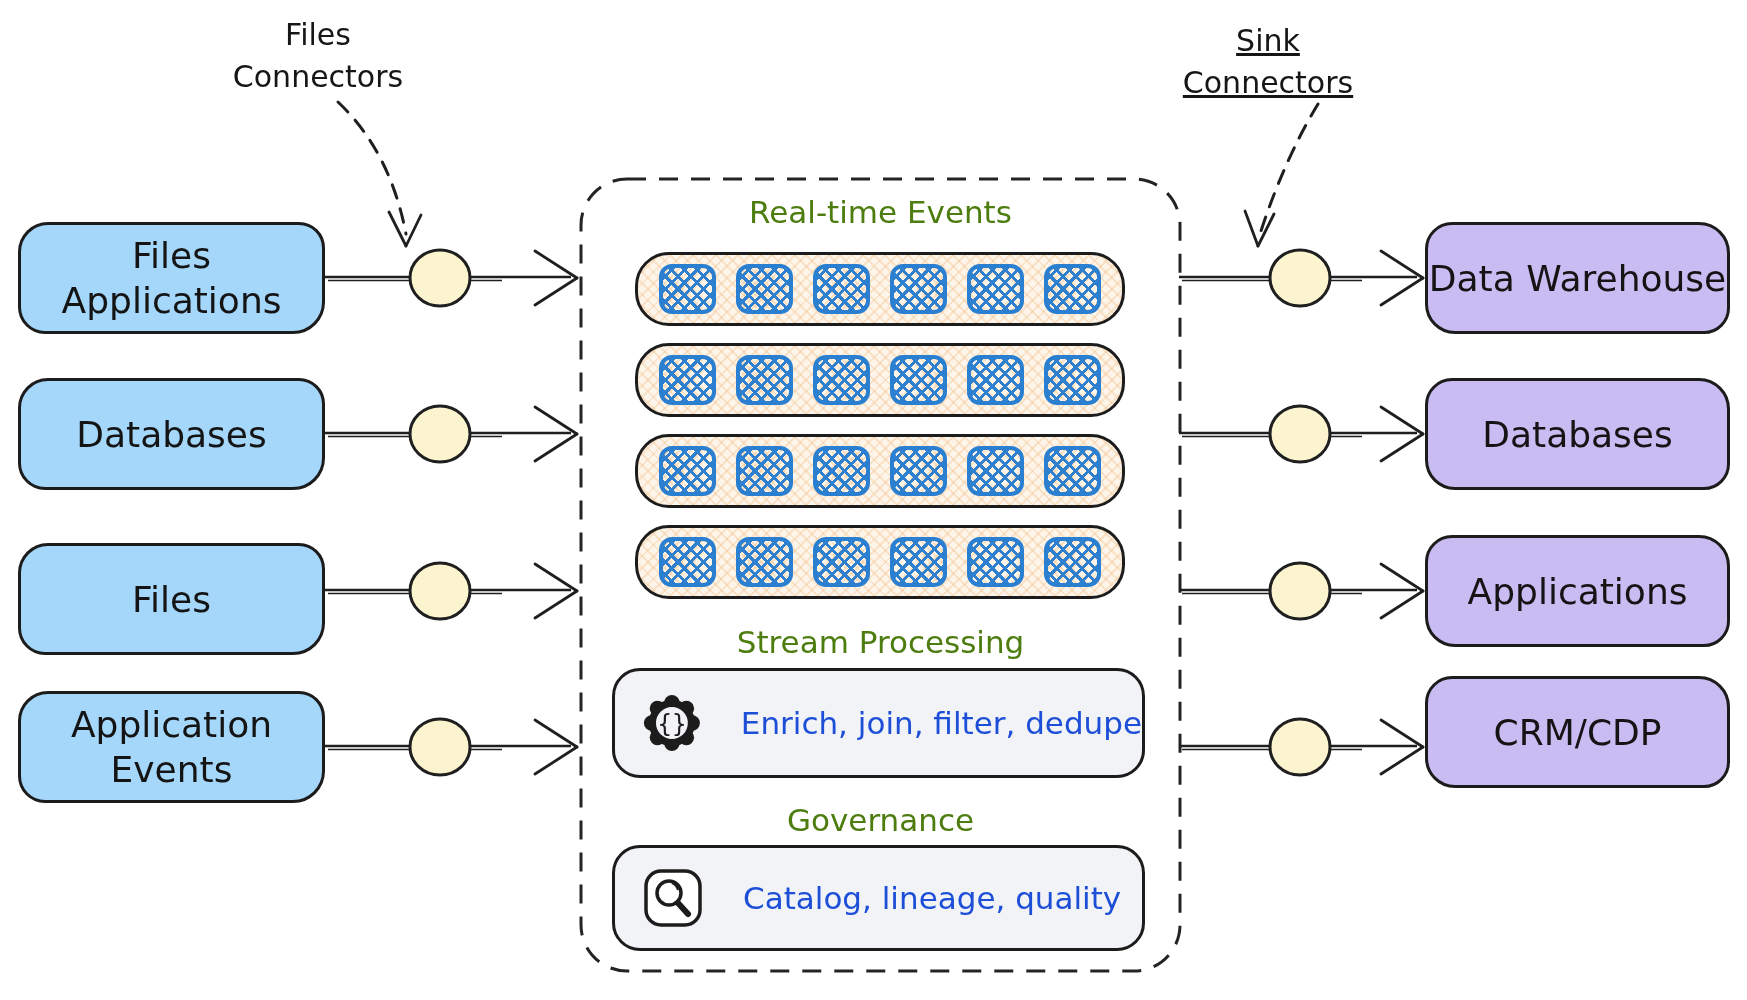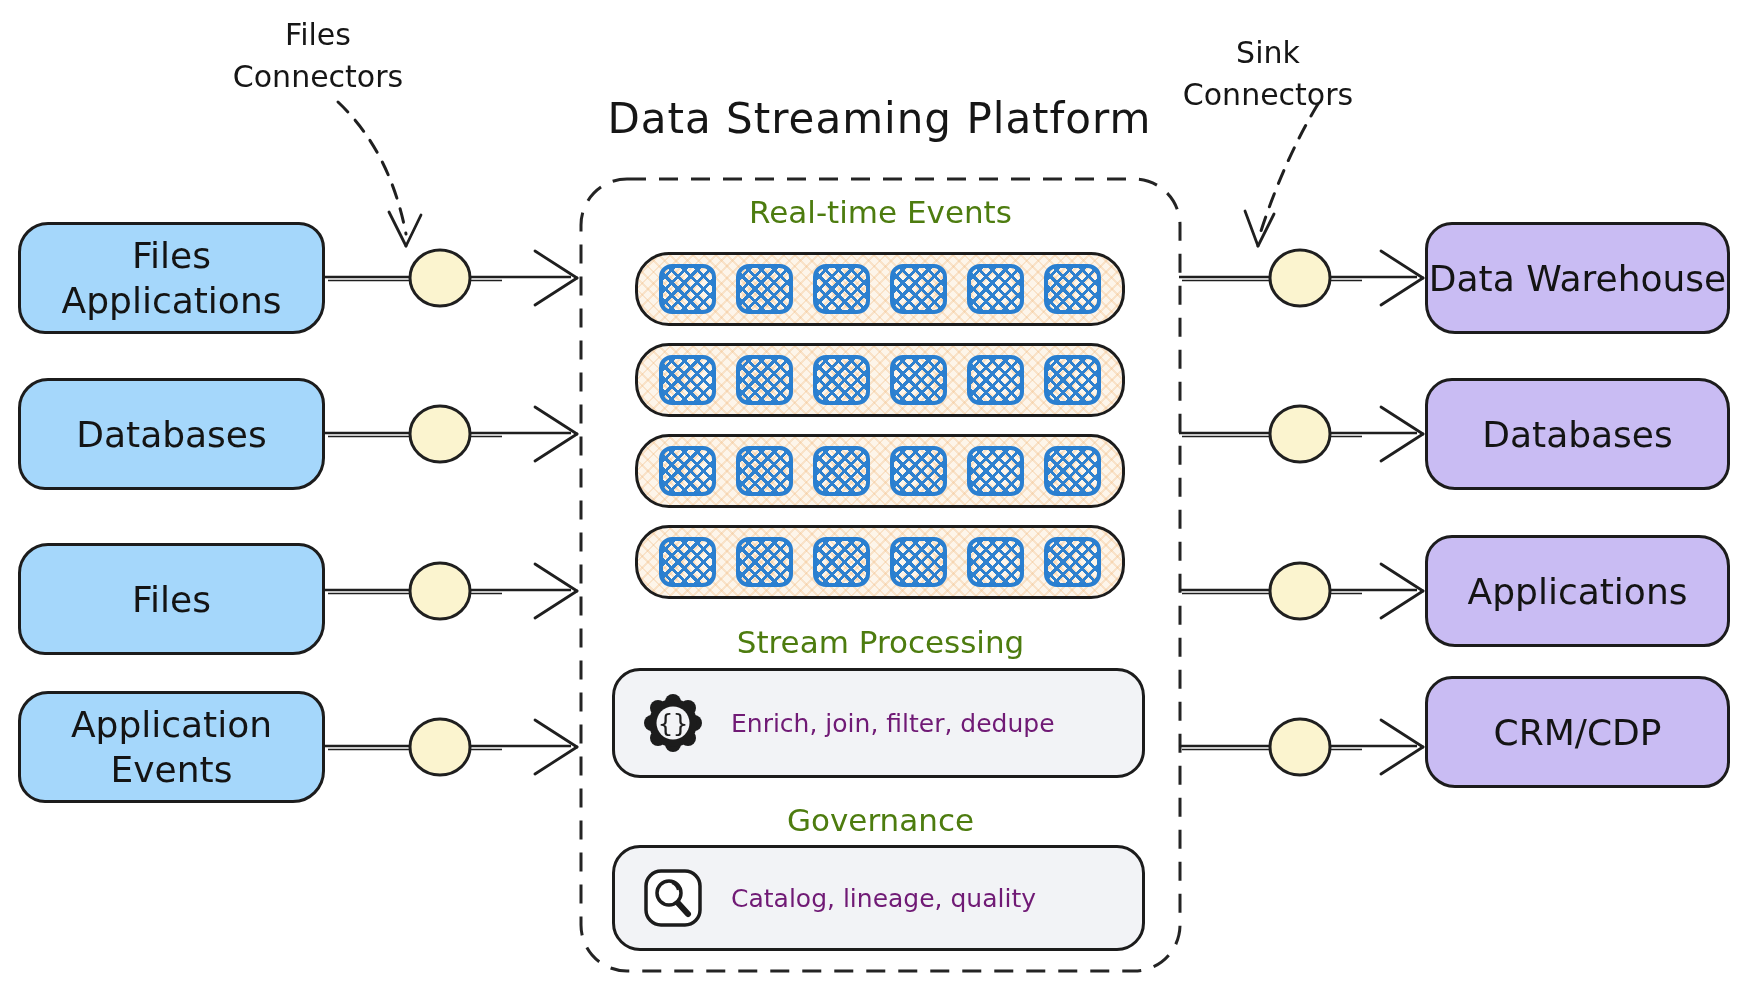--- a/index.html
+++ b/index.html
@@ -2,21 +2,21 @@
 <html><head>
 <meta charset="utf-8">
 <style>
   html,body{margin:0;padding:0;background:#ffffff;}
   body{font-family:"DejaVu Sans","Liberation Sans",sans-serif;color:#1f1f1f;}
   #canvas{position:relative;width:1747px;height:1000px;background:#ffffff;overflow:hidden;}
 
   
   .note{position:absolute;text-align:center;font-size:30px;line-height:42px;color:#161616;}
   #src-note{left:188px;top:14px;width:260px;}
-  #snk-note{left:1138px;top:32px;width:260px;}
+  #snk-note{left:1138px;top:20px;width:260px;text-decoration:underline;}
   .dash-arrow{position:absolute;}
 
   
   #platform-title{position:absolute;left:552px;top:94px;width:655px;text-align:center;
     font-size:42px;color:#161616;letter-spacing:1px;}
   #platform-border{position:absolute;left:576px;top:174px;}
   .sec-label{position:absolute;left:582px;width:597px;text-align:center;font-size:31px;color:#4d7c0f;}
   #lbl-events{top:194px;}
   #lbl-sp{top:624px;}
   #lbl-gov{top:802px;}
@@ -32,21 +32,21 @@
   .event-cell{width:57px;height:50px;border:4px solid #2a7fd0;border-radius:13px;box-sizing:border-box;
     background:
       repeating-linear-gradient(45deg, rgba(42,127,208,0) 0 6px, #2f81cf 6px 9px),
       repeating-linear-gradient(135deg, rgba(42,127,208,0) 0 6px, #2f81cf 6px 9px);}
 
   
   .panel{position:absolute;left:612px;width:533px;background:#f2f3f6;border:3px solid #1c1c1c;
     border-radius:28px;display:flex;align-items:center;gap:26px;padding:0 0 0 26px;box-sizing:border-box;}
   #sp-box{top:668px;height:110px;}
   #gov-box{top:845px;height:106px;}
-  .panel-text{font-size:25px;color:#701a75;white-space:nowrap;}
+  .panel-text{font-size:31px;color:#1d4ed8;white-space:nowrap;margin-left:12px;}
 
   
   .node{position:absolute;display:flex;align-items:center;justify-content:center;text-align:center;
     border:3px solid #1c1c1c;font-size:36px;line-height:1.25;color:#141414;box-sizing:border-box;}
   .src{left:18px;width:307px;height:112px;background:#a5d7fb;border-radius:30px 26px 32px 27px;}
   .snk{left:1425px;width:305px;height:112px;background:#c9bcf3;border-radius:27px 31px 26px 30px;}
   .conn{position:absolute;}
 </style>
 </head>
 <body>
@@ -66,21 +66,20 @@
     <path d="M18,6 Q70,55 86,138" fill="none" stroke="#1f1f1f" stroke-width="3" stroke-dasharray="14 11" stroke-linecap="round"></path>
     <path d="M86,150 L69,116" fill="none" stroke="#1f1f1f" stroke-width="2.8" stroke-linecap="round"></path>
     <path d="M86,150 L101,119" fill="none" stroke="#1f1f1f" stroke-width="2.8" stroke-linecap="round"></path>
   </svg>
   <svg class="dash-arrow" style="left:1218px;top:98px;" width="122" height="160">
     <path d="M100,6 Q66,62 42,136" fill="none" stroke="#1f1f1f" stroke-width="3" stroke-dasharray="14 11" stroke-linecap="round"></path>
     <path d="M40,148 L27,113" fill="none" stroke="#1f1f1f" stroke-width="2.8" stroke-linecap="round"></path>
     <path d="M40,148 L56,116" fill="none" stroke="#1f1f1f" stroke-width="2.8" stroke-linecap="round"></path>
   </svg>
 
-  <div id="platform-title">Data Streaming Platform</div>
   <svg id="platform-border" width="609" height="802">
     <rect x="5" y="5" width="599" height="792" rx="46" ry="46" fill="none" stroke="#242424" stroke-width="3" stroke-dasharray="19 13"></rect>
   </svg>
 
   <div class="sec-label" id="lbl-events">Real-time Events</div>
   <div id="event-rows">
       <div class="event-row">
         <div class="event-cell"></div>
         <div class="event-cell"></div>
         <div class="event-cell"></div>

